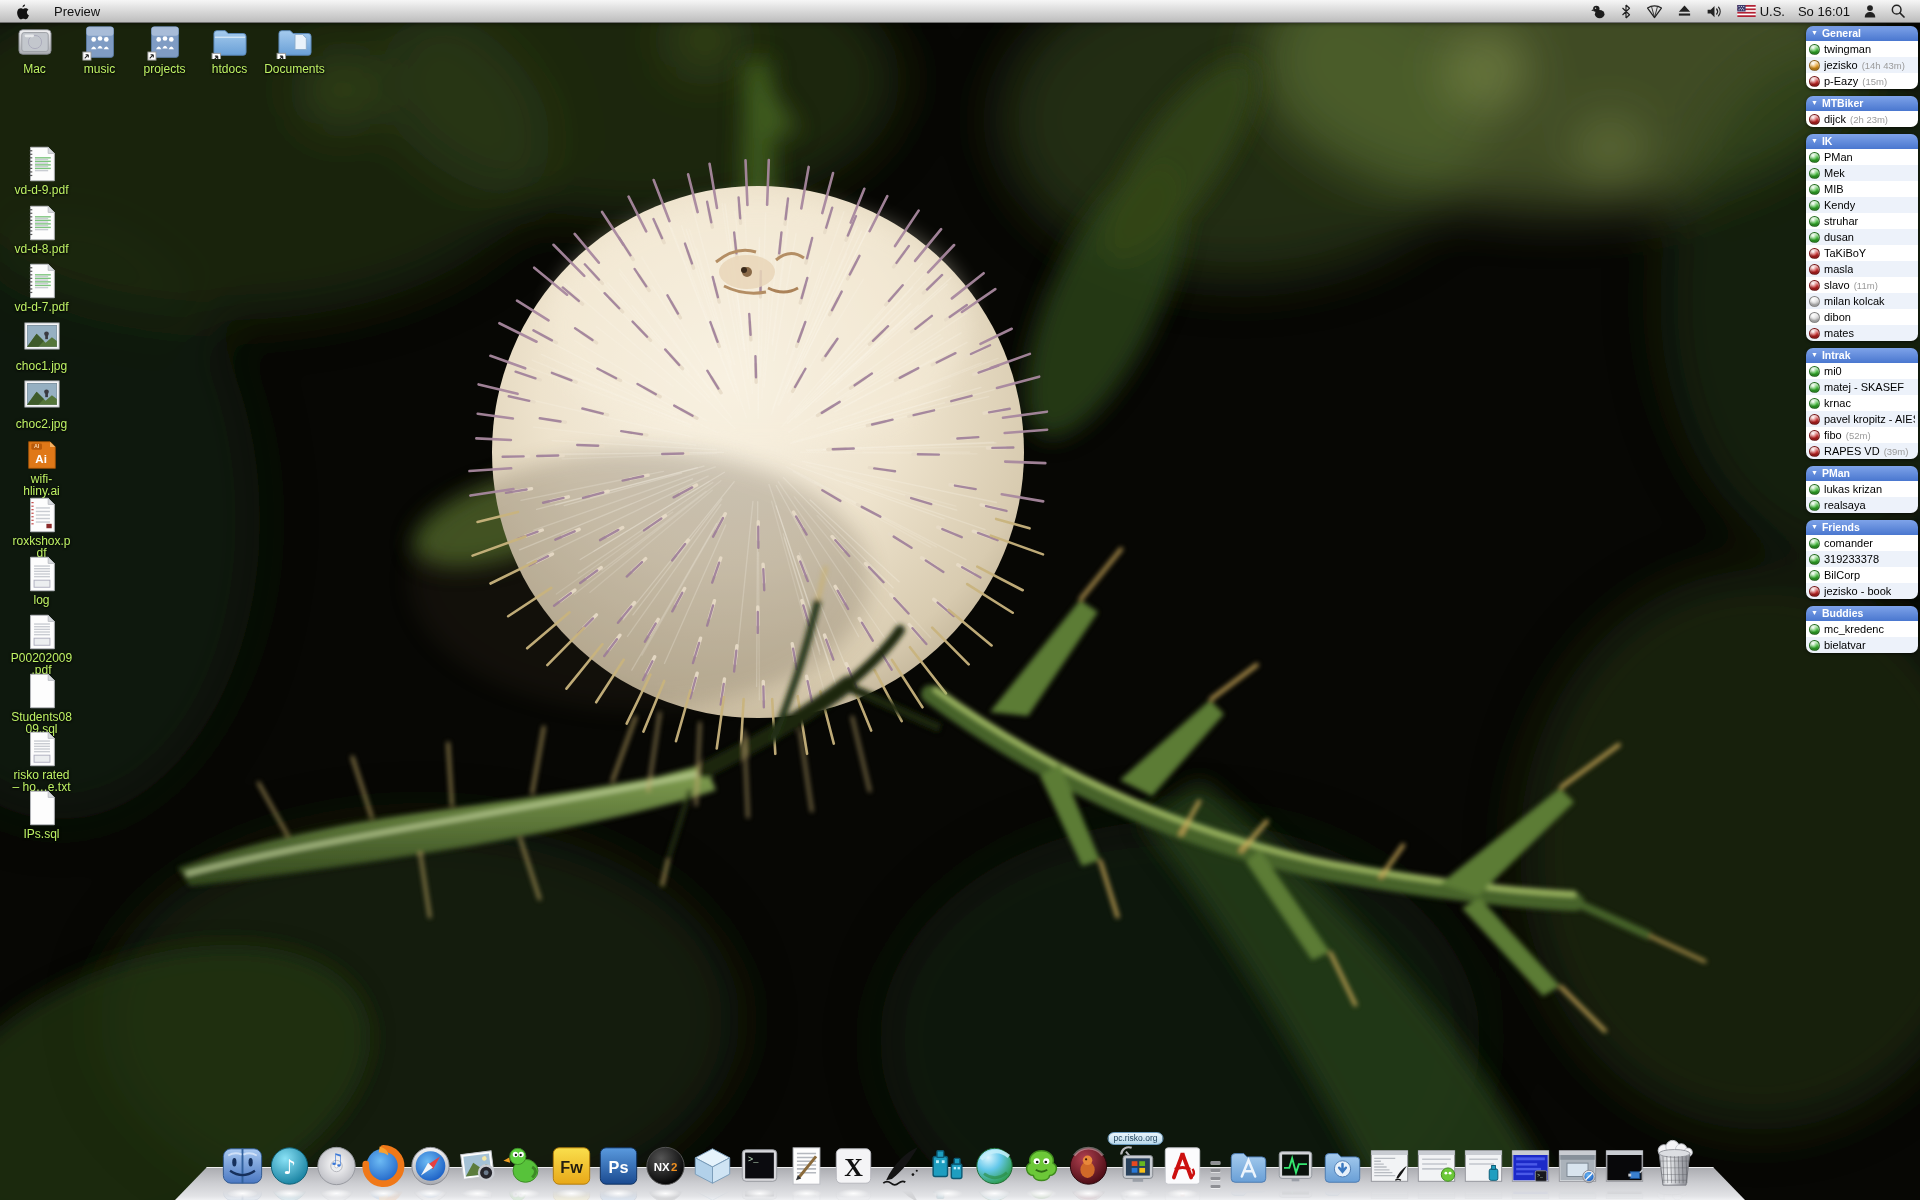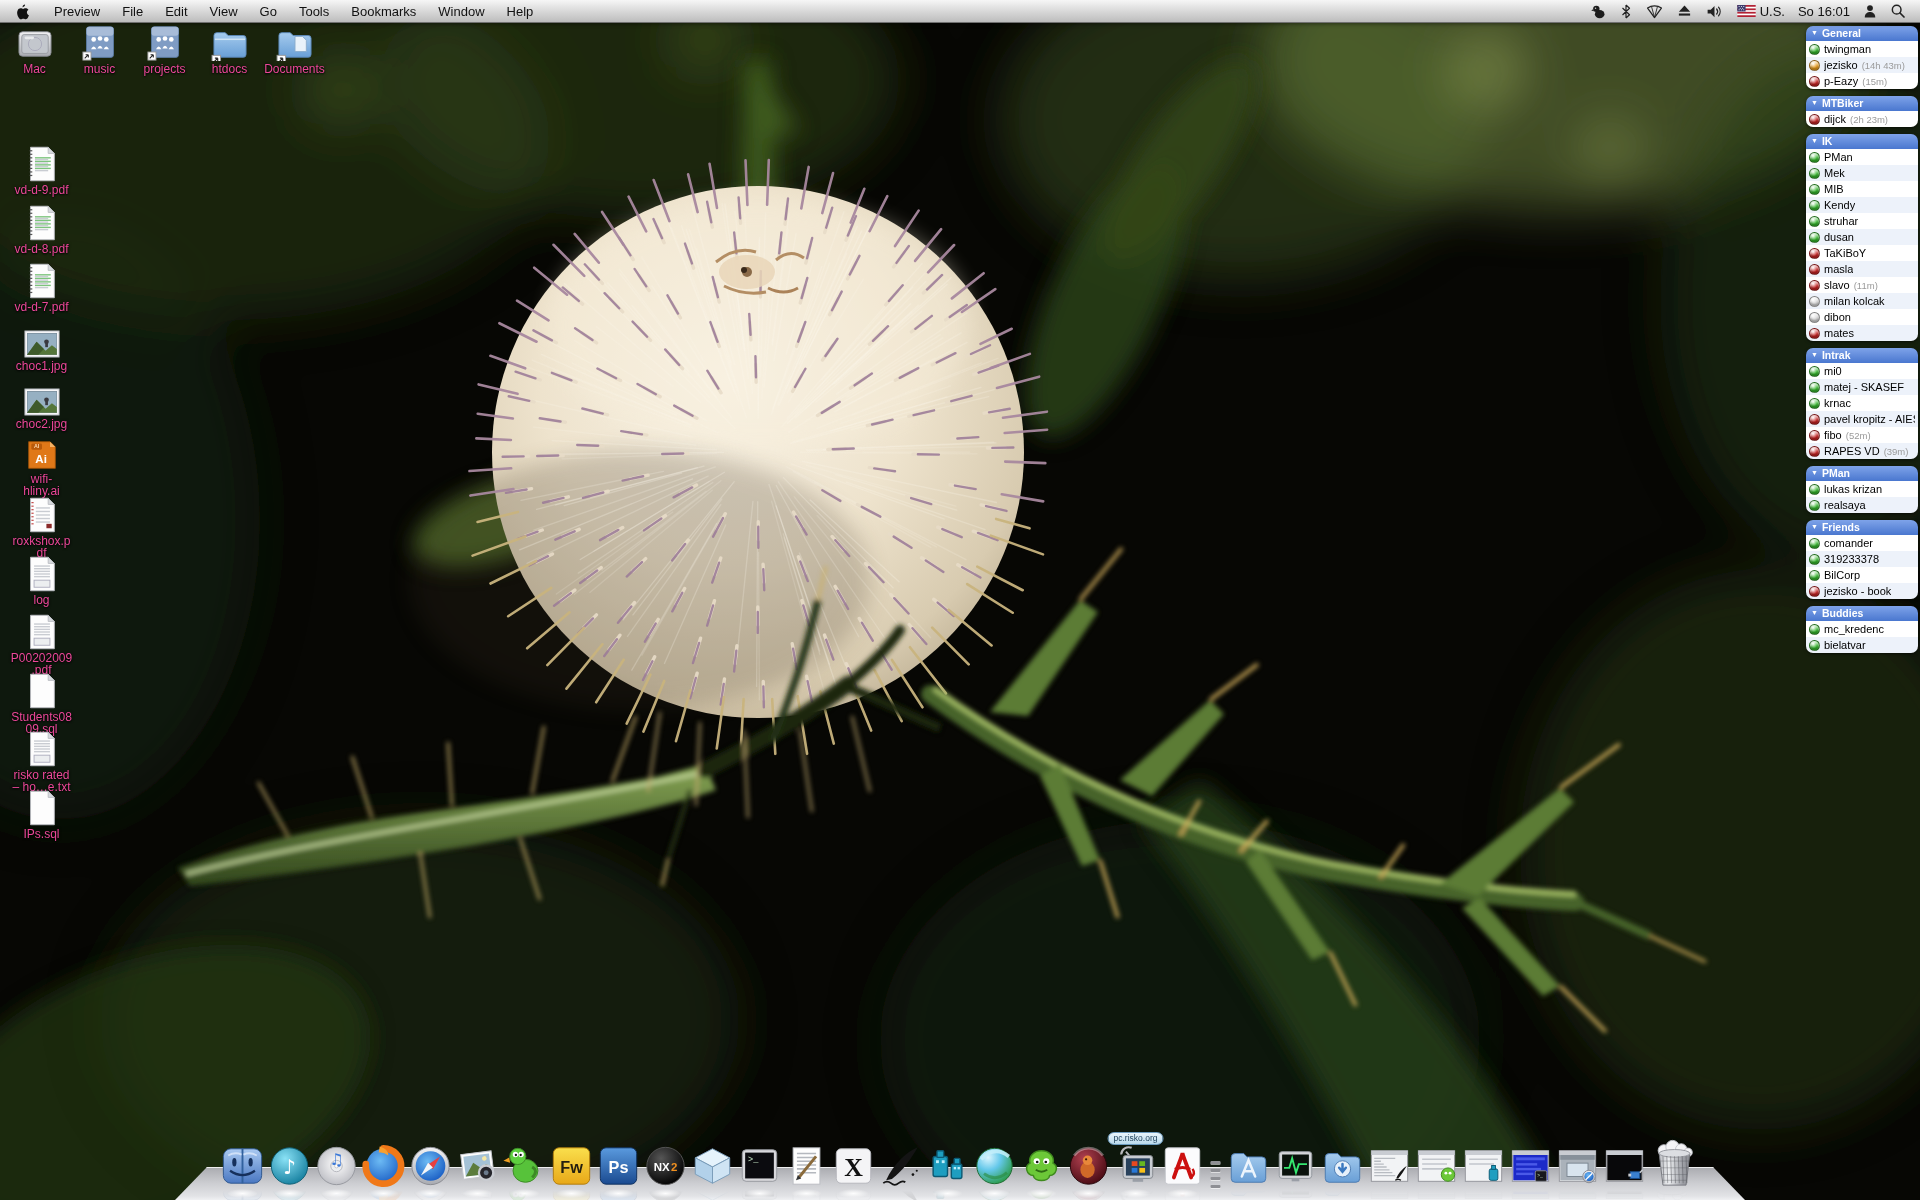--- a/index.html
+++ b/index.html
@@ -19,23 +19,23 @@
   .mb-ico{display:flex;align-items:center;}
   .mb-clock{font-size:13px;}
   .mb-input{display:flex;align-items:center;gap:4px;}
 
   
   .desk-top-row{position:absolute;top:25px;left:2px;display:flex;z-index:5;}
   .desk-col{position:absolute;top:146px;left:1px;width:66px;z-index:5;}
   .desk-item{width:65px;display:flex;flex-direction:column;align-items:center;cursor:default;}
   .desk-col .desk-item{height:58.5px;margin-left:8px;}
   .desk-top-row .desk-item{height:72px;}
-  .dicon{width:38px;height:36px;display:flex;align-items:flex-end;justify-content:center;}
+  .dicon{width:38px;height:36px;display:flex;justify-content:center;}
   .dicon svg{display:block;}
-  .dlabel{margin-top:2px;font-size:12px;line-height:12px;color:#ec4899;text-align:center;
+  .dlabel{margin-top:2px;font-size:12px;line-height:12px;color:#bef264;text-align:center;
     white-space:pre-line;text-shadow:0 1px 2px rgba(0,0,0,.95),0 0 3px rgba(0,0,0,.85);}
 
   
   .buddy-list{position:absolute;top:26px;right:2px;width:112px;z-index:40;}
   .bgroup{margin-bottom:7px;border-radius:7px;overflow:hidden;box-shadow:0 1px 3px rgba(0,0,0,.55);}
   .bheader{background:linear-gradient(#7ea3e9,#4a77cf);color:#fff;font-weight:bold;font-size:10.5px;
     padding:1px 5px 2px;display:flex;align-items:center;gap:4px;cursor:default;}
   .btri{font-size:7px;line-height:10px;}
   .buddy-row{display:flex;align-items:center;gap:4px;background:#fff;padding:2px 3px;}
   .buddy-row:nth-child(even){background:#edf2fa;}
@@ -688,30 +688,20 @@
   </svg>
 
   <div class="menubar">
     <div class="mb-left">
       <span class="apple">
         <svg width="15" height="17" viewBox="0 0 24 26">
             <path fill="#111" d="M16.1 1.6c.1 1.2-.35 2.3-1.05 3.15-.7.85-1.9 1.5-3 1.4-.1-1.1.45-2.3 1.15-3.05C13.9 2.25 15.2 1.6 16.1 1.6zM19 14.6c0-3 2.4-4.3 2.5-4.4-1.35-2-3.45-2.3-4.2-2.3-1.8-.2-3.5 1.05-4.4 1.05-.95 0-2.3-1.05-3.8-1-1.95.05-3.75 1.15-4.75 2.9-2.05 3.55-.5 8.8 1.45 11.7 1 1.4 2.15 3 3.7 2.9 1.5-.05 2.05-.95 3.85-.95s2.3.95 3.85.9c1.6-.05 2.6-1.45 3.55-2.85 1.1-1.65 1.55-3.25 1.6-3.35-.05-.05-3.1-1.2-3.35-4.6z"></path>
           </svg>
       </span>
       <span class="mb-app">Preview</span>
-      <span id="menubar-menus" style="display:flex;height:100%;align-items:center;">
-          <span class="mb-item">File</span>
-          <span class="mb-item">Edit</span>
-          <span class="mb-item">View</span>
-          <span class="mb-item">Go</span>
-          <span class="mb-item">Tools</span>
-          <span class="mb-item">Bookmarks</span>
-          <span class="mb-item">Window</span>
-          <span class="mb-item">Help</span>
-        </span>
     </div>
     <div class="mb-right">
       <span class="mb-ico">
         <svg width="16" height="17" viewBox="0 0 24 24">
             <g fill="#1c1c1c">
               <ellipse cx="13" cy="16" rx="7.2" ry="6.2"></ellipse>
               <circle cx="8" cy="8" r="4.8"></circle>
               <polygon points="3.2,8.6 0.4,10.6 4.4,11.6"></polygon>
             </g>
             <circle cx="6.8" cy="7" r="1.1" fill="#cfcfcf"></circle>

